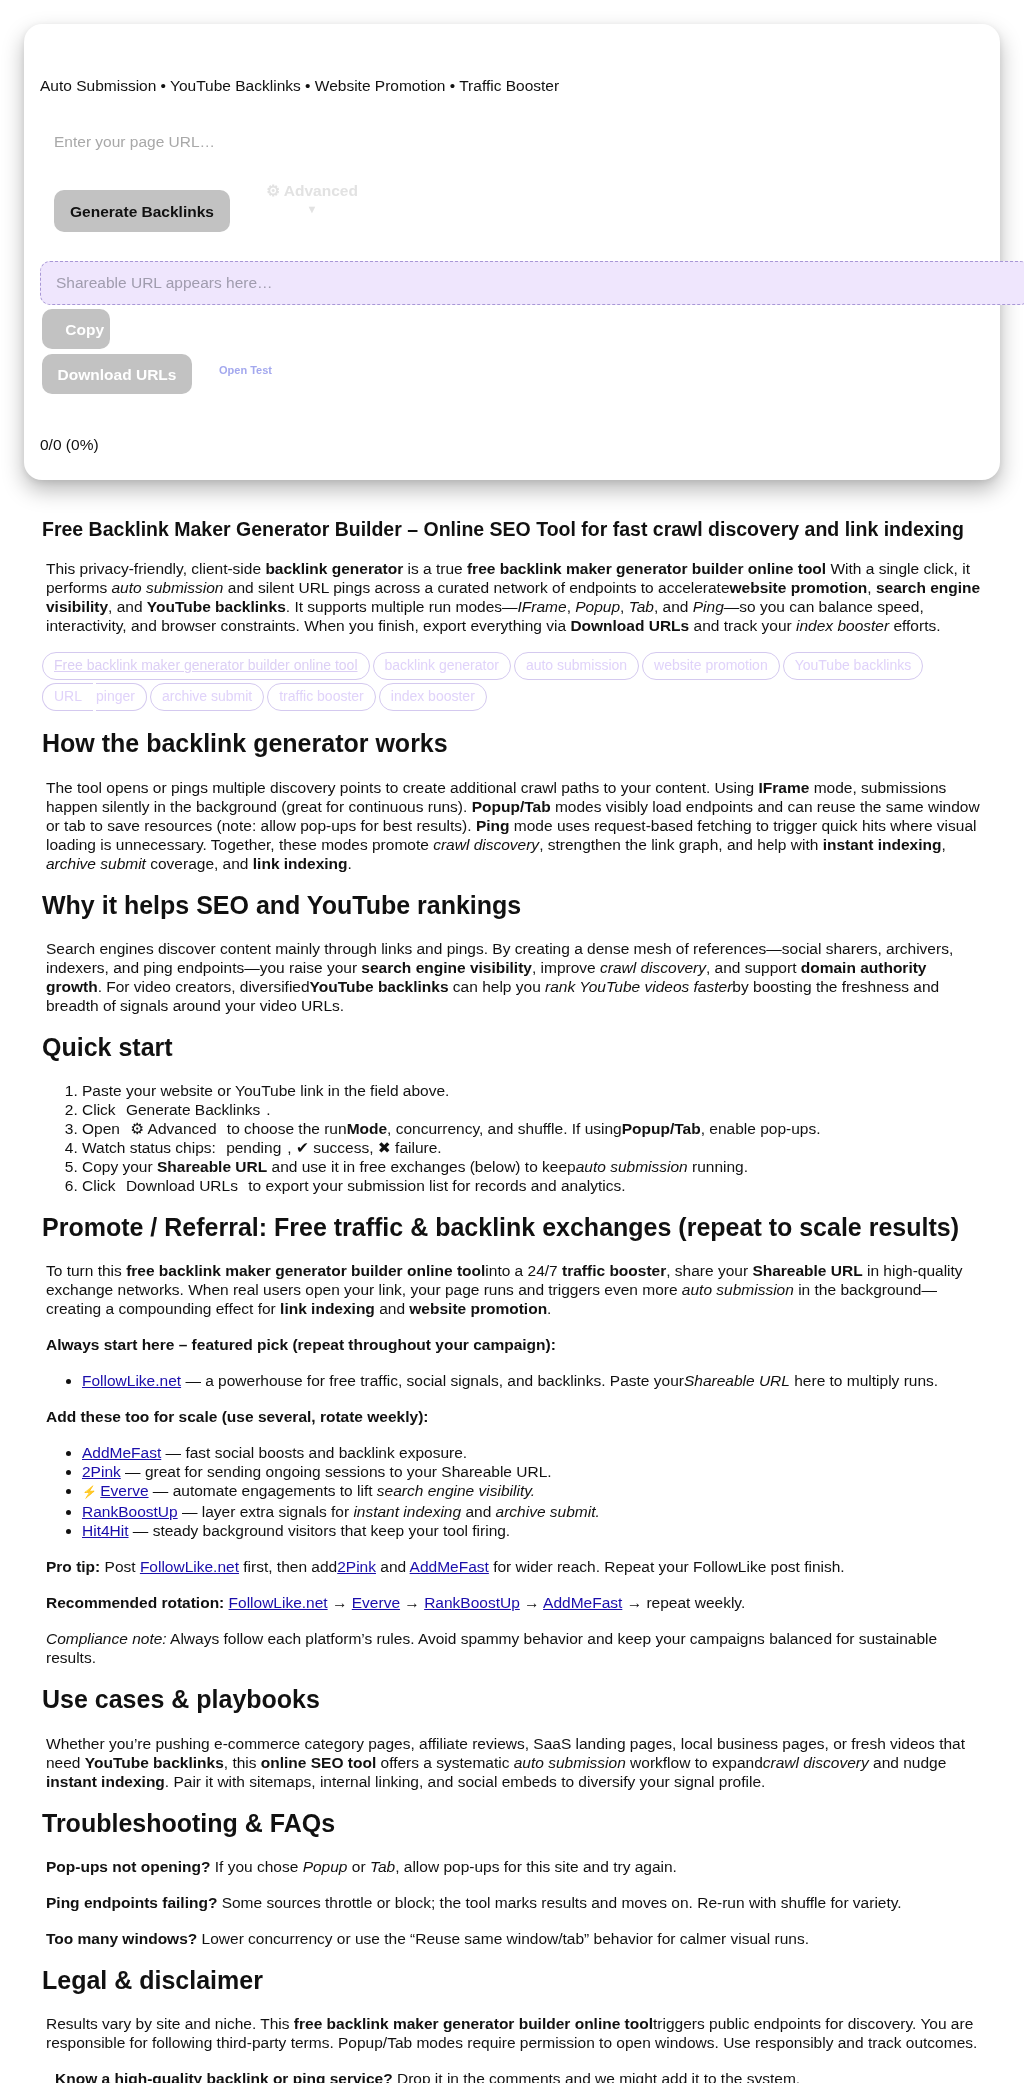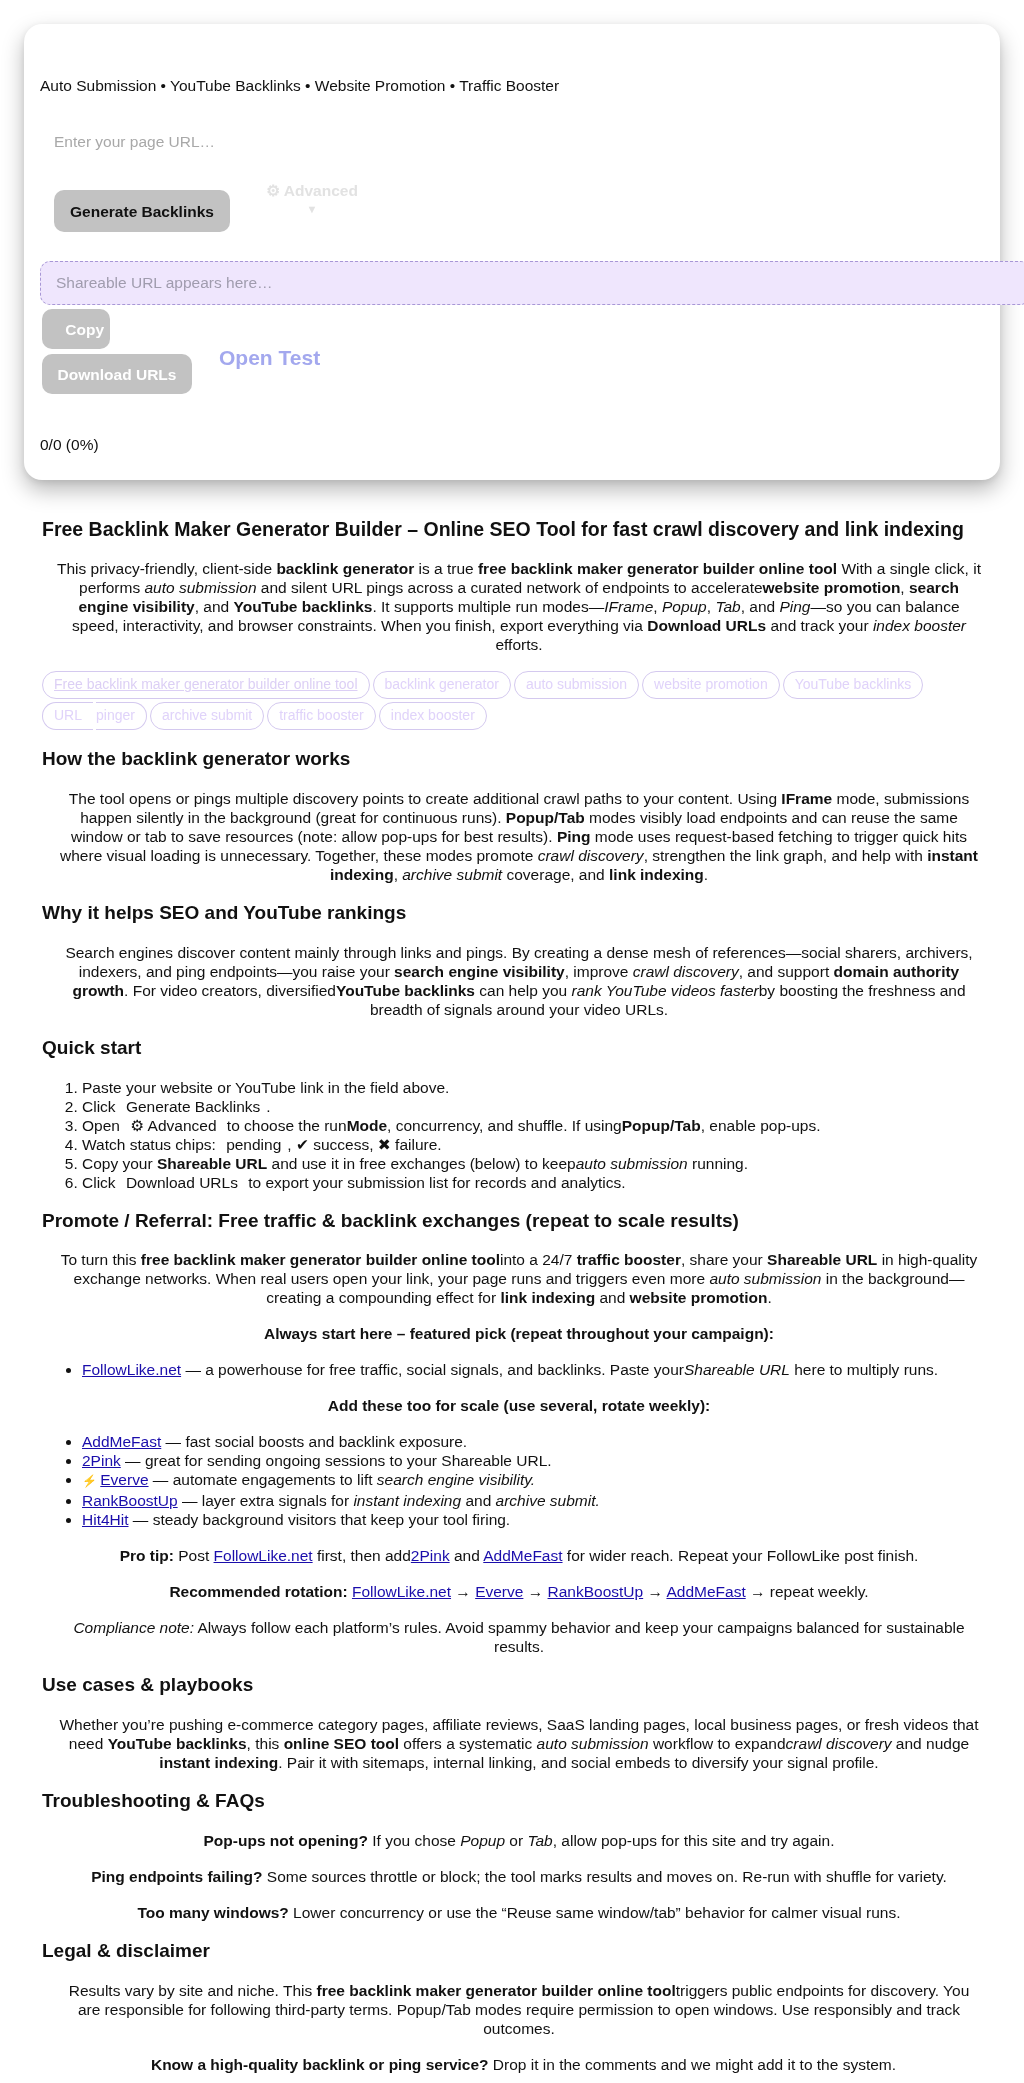--- a/index.html
+++ b/index.html
@@ -122,24 +122,24 @@
     font-weight: bold;
     font-size: 15.5px;
     line-height: 40px;
     text-align: center;
     border: none;
     cursor: pointer;
   }
   .open-test {
     position: absolute;
     left: 195px;
-    top: 321px;
+    top: 340px;
     color: #a3a8ee;
     font-weight: bold;
-    font-size: 21px;
+    font-size: 11px;
     text-decoration: none;
     cursor: pointer;
   }
   .progress {
     position: absolute;
     left: 16px;
     top: 412px;
     font-size: 15.5px;
     color: #111;
   }
@@ -150,26 +150,26 @@
     top: 505px;
     width: 940px;
   }
   h1 {
     font-size: 19.5px;
     font-weight: bold;
     margin: 12px 0 18px 0;
     line-height: 1.25;
   }
   h2 {
-    font-size: 19px;
+    font-size: 25px;
     font-weight: bold;
     margin: 14px 0 18px 0;
     line-height: 1.25;
   }
-  p { margin: 0 0 17px 14px; font-size: 15.5px; line-height: 19px; text-align: center; }
+  p { margin: 0 0 17px 4px; font-size: 15.5px; line-height: 19px; }
   ol, ul { margin: 0 0 17px 0; padding-left: 40px; font-size: 15.5px; line-height: 19px; }
   li { margin: 0; }
   a.lnk { color: #1a0dab; text-decoration: underline; cursor: pointer; }
   .tags {
     display: flex;
     flex-wrap: wrap;
     width: 920px;
     margin: 0 0 2px 0;
     line-height: 1;
   }

